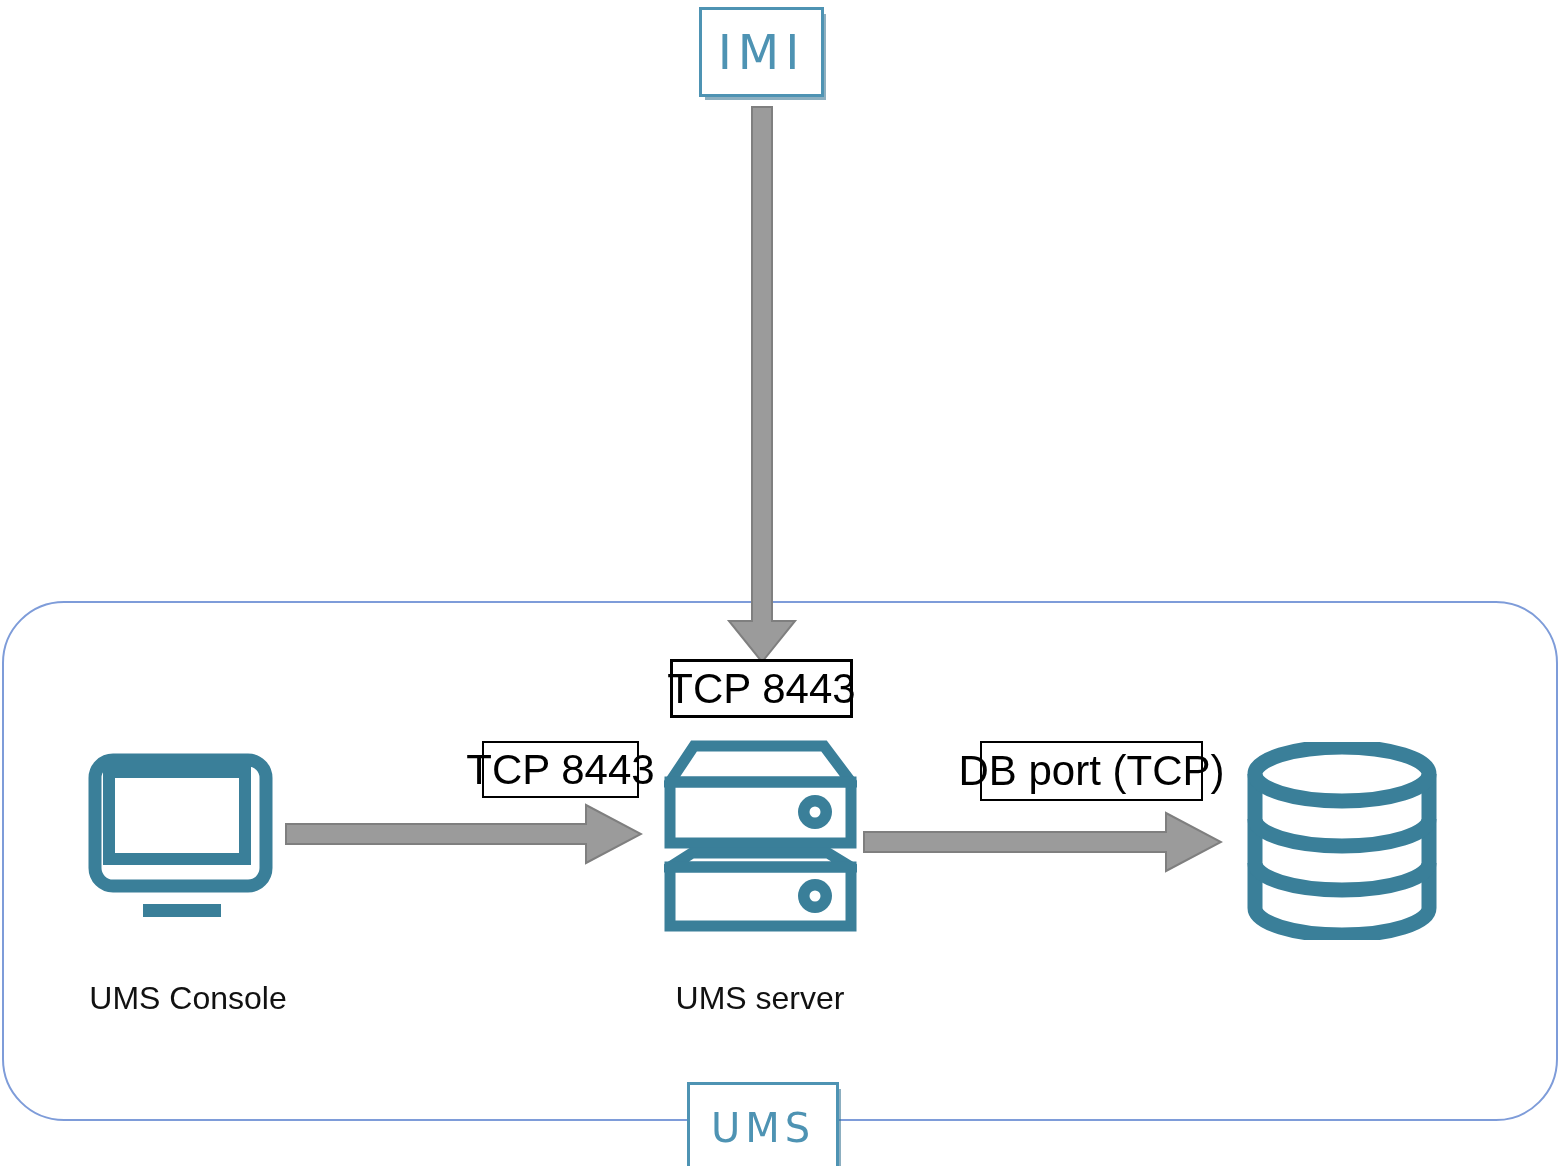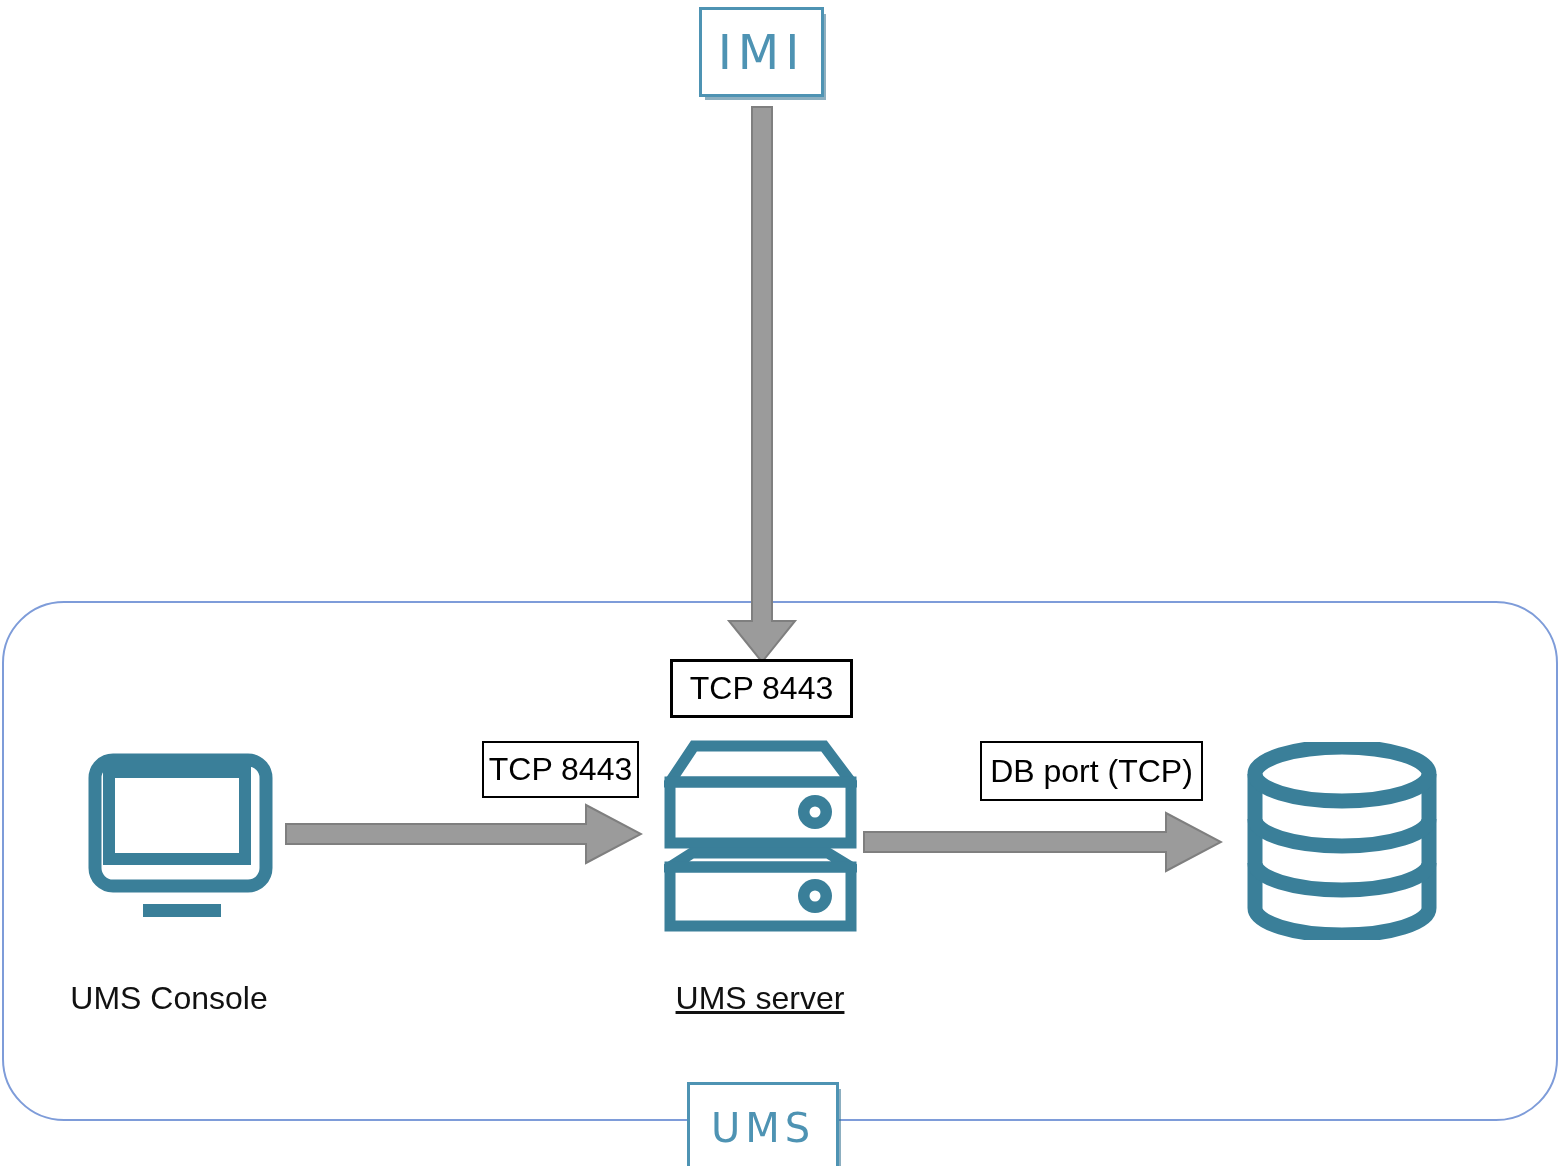--- a/index.html
+++ b/index.html
@@ -31,34 +31,34 @@
     box-shadow:4px 5px 0 -2px rgba(47,110,140,0.55);
     z-index:6;
   }
   .logo-imi{left:699px;top:7px;width:125px;height:90px;font-size:48px;letter-spacing:6px;font-weight:400;}
   .logo-ums{left:687px;top:1082px;width:152px;height:92px;font-size:40px;letter-spacing:5px;font-weight:400;}
 
   
   .port-label{
     position:absolute;background:#fff;border:2px solid var(--label-border);
     display:flex;align-items:center;justify-content:center;
-    color:var(--label-text);font-size:32px;white-space:nowrap;
+    color:var(--label-text);font-size:42px;white-space:nowrap;
     z-index:5;
   }
   .port-top{left:670px;top:659px;width:183px;height:59px;border-width:3px;}
   .port-left{left:482px;top:741px;width:157px;height:57px;}
   .port-db{left:980px;top:741px;width:223px;height:60px;align-items:center;}
 
   
   .caption{
     position:absolute;top:980px;width:300px;text-align:center;
     color:#111;font-size:32px;z-index:2;white-space:nowrap;
   }
-  .caption-console{left:19px;}
-  .caption-server{left:610px;text-decoration:underline;}
+  .caption-console{left:38px;}
+  .caption-server{left:610px;}
   .caption-db{left:1191px;}
 
   .abs{position:absolute;}
   .z2{z-index:2;} .z3{z-index:3;} .z4{z-index:4;}
 
   .arrow-poly{fill:var(--arrow-gray);stroke:var(--arrow-outline);stroke-width:2;stroke-linejoin:miter;}
   .teal-stroke{stroke:var(--icon-teal);fill:none;}
   .teal-fill{fill:var(--icon-teal);}
 </style>
 </head>

